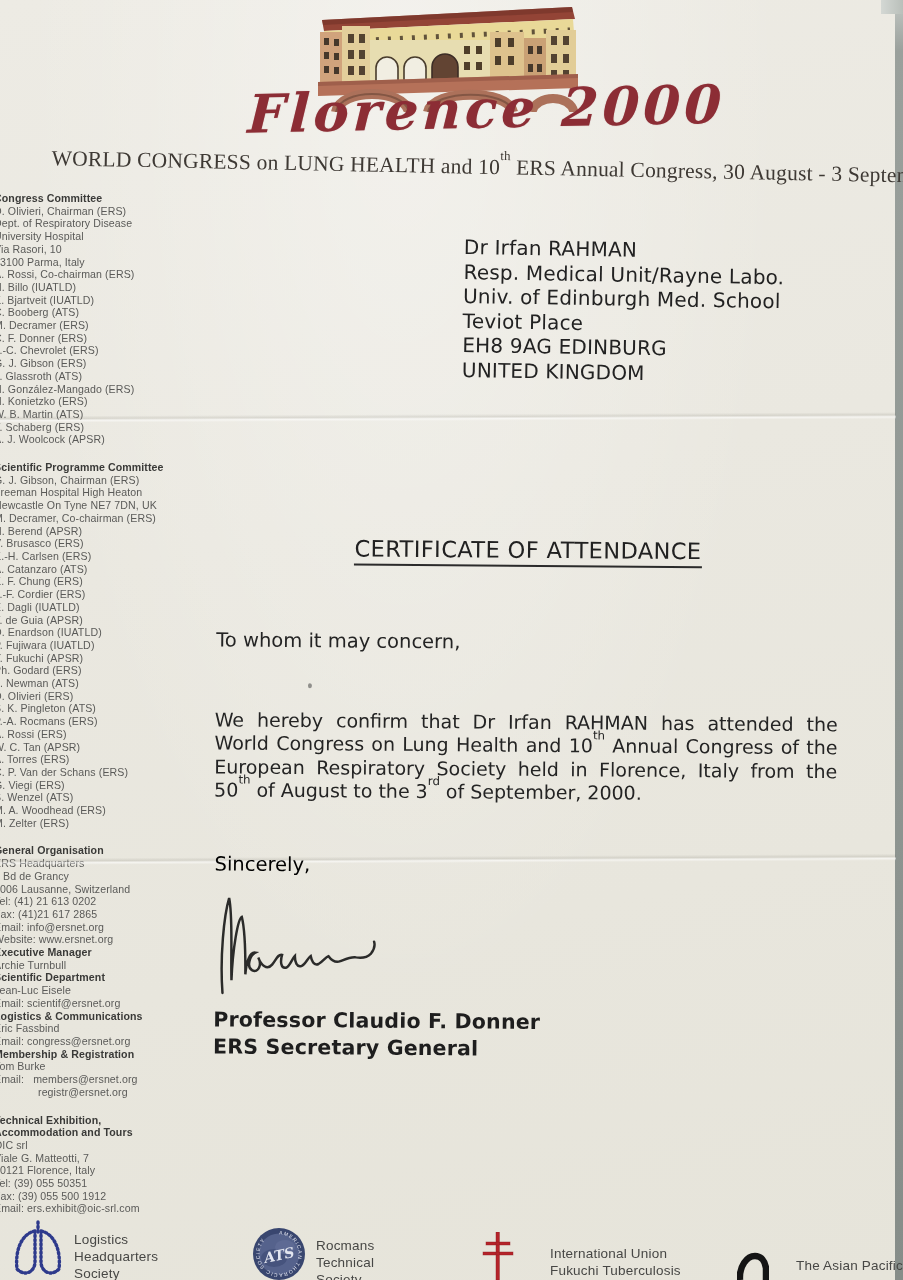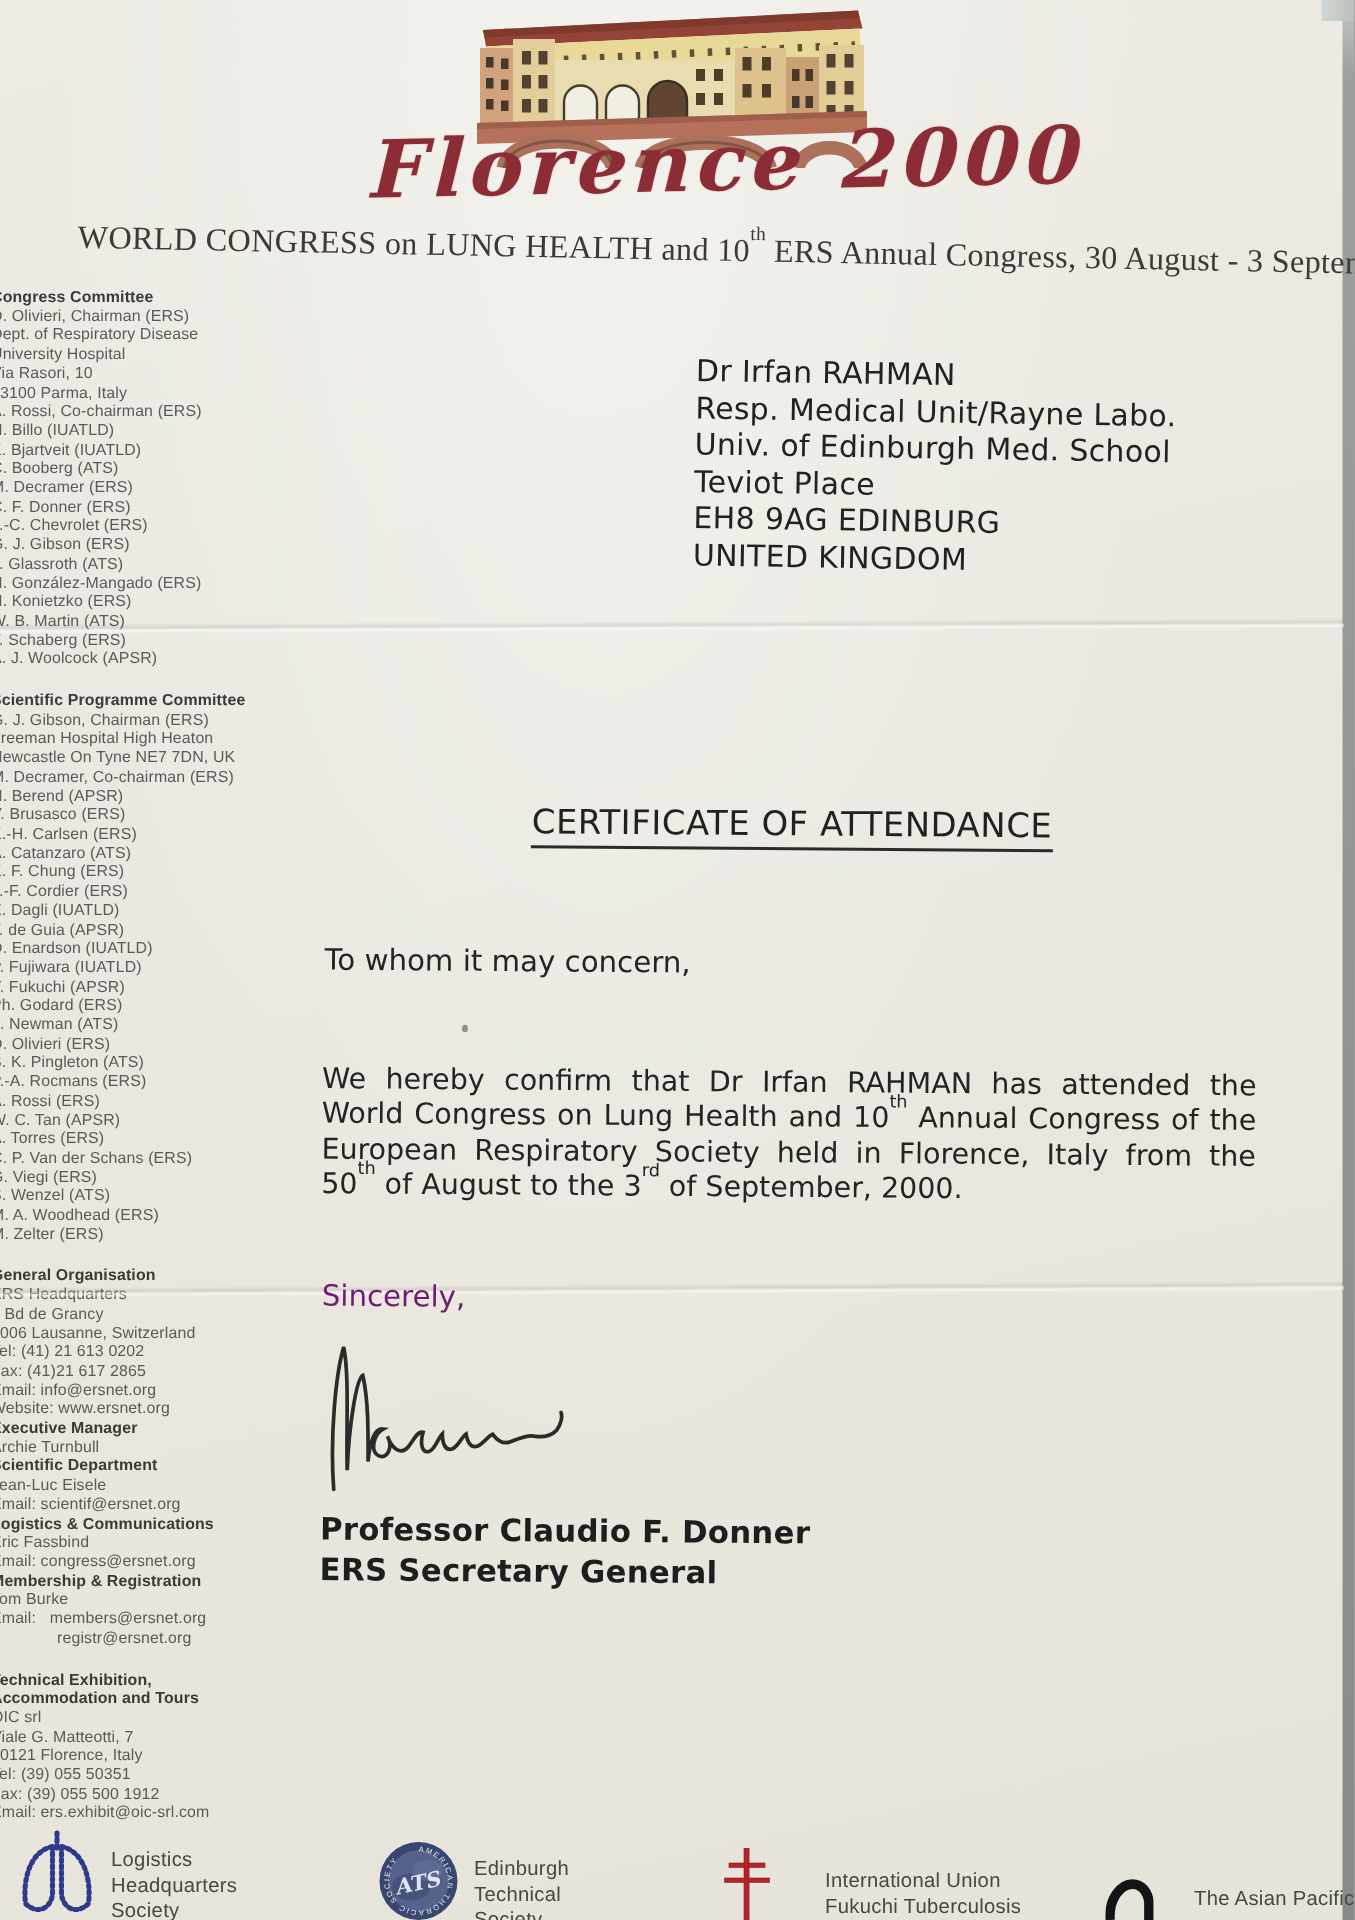--- a/index.html
+++ b/index.html
@@ -63,21 +63,21 @@
     position:absolute;left:218px;top:536px;width:624px;text-align:center;
     font-size:22.5px;color:#212121;letter-spacing:.4px;
   }
   .cert-title .u{border-bottom:2px solid #2b2b2b;padding-bottom:2px;}
   .salutation{position:absolute;left:219px;top:630px;font-size:19.5px;color:#242424;}
   .stray-mark{position:absolute;left:311px;top:684px;width:4px;height:5px;border-radius:50%;background:rgba(70,70,70,.55);}
   .body-text{position:absolute;left:218px;top:710px;width:623px;font-size:19px;color:#242424;}
   .body-line{line-height:23.4px;text-align:justify;text-align-last:justify;white-space:normal;}
   .body-line.last{text-align:left;text-align-last:left;}
   .body-line sup{font-size:.62em;position:relative;top:-.5em;line-height:0;}
-  .closing{position:absolute;left:219px;top:854px;font-size:19.5px;color:#701a75;}
+  .closing{position:absolute;left:219px;top:854px;font-size:19.5px;color:#000000;}
   .signature{position:absolute;left:221px;top:892px;width:168px;height:110px;}
   .signatory{position:absolute;left:219px;top:1008px;font-size:20.5px;line-height:26.5px;font-weight:600;color:#1e1e1e;letter-spacing:.2px;}
 
   
   .footer-logo-text{
     position:absolute;font-family:"Liberation Sans","DejaVu Sans",sans-serif;
     font-size:13.5px;line-height:17px;color:#474745;letter-spacing:.2px;
   }
   .ers-logo{position:absolute;left:8px;top:1218px;width:60px;height:62px;}
   .ers-text{left:74px;top:1231px;}
@@ -386,21 +386,21 @@
     </defs>
   <circle cx="27" cy="27" r="26" fill="#39466f"></circle>
   <circle cx="27" cy="27" r="20.5" fill="#55628c"></circle>
   <ellipse cx="22" cy="31" rx="13" ry="9" fill="#46537d"></ellipse>
   <ellipse cx="33" cy="20" rx="10" ry="7" fill="#606d96" opacity=".8"></ellipse>
   <text font-size="5" fill="#e6e8f2" font-family="Liberation Sans, sans-serif" letter-spacing="1.2"><textPath href="#atsring">AMERICAN THORACIC SOCIETY</textPath></text>
   <text x="27" y="33" text-anchor="middle" font-size="14" font-style="italic" font-weight="bold" fill="#e3e6f0" font-family="DejaVu Serif, serif" transform="rotate(-12 27 27)">ATS</text>
 </svg>
 <div class="footer-logo-text ats-text">
 
-<div>Edinburgh</div>
+<div>Rocmans</div>
     <div>Technical</div>
     <div>Society</div>
   </div>
 
 <svg class="iuatld-cross" viewBox="0 0 34 48">
   <g fill="#b5242a">
     <rect x="15" y="0" width="3.4" height="48"></rect>
     <rect x="5" y="10" width="24" height="3"></rect>
     <rect x="2" y="20" width="30" height="3"></rect>
   </g>

